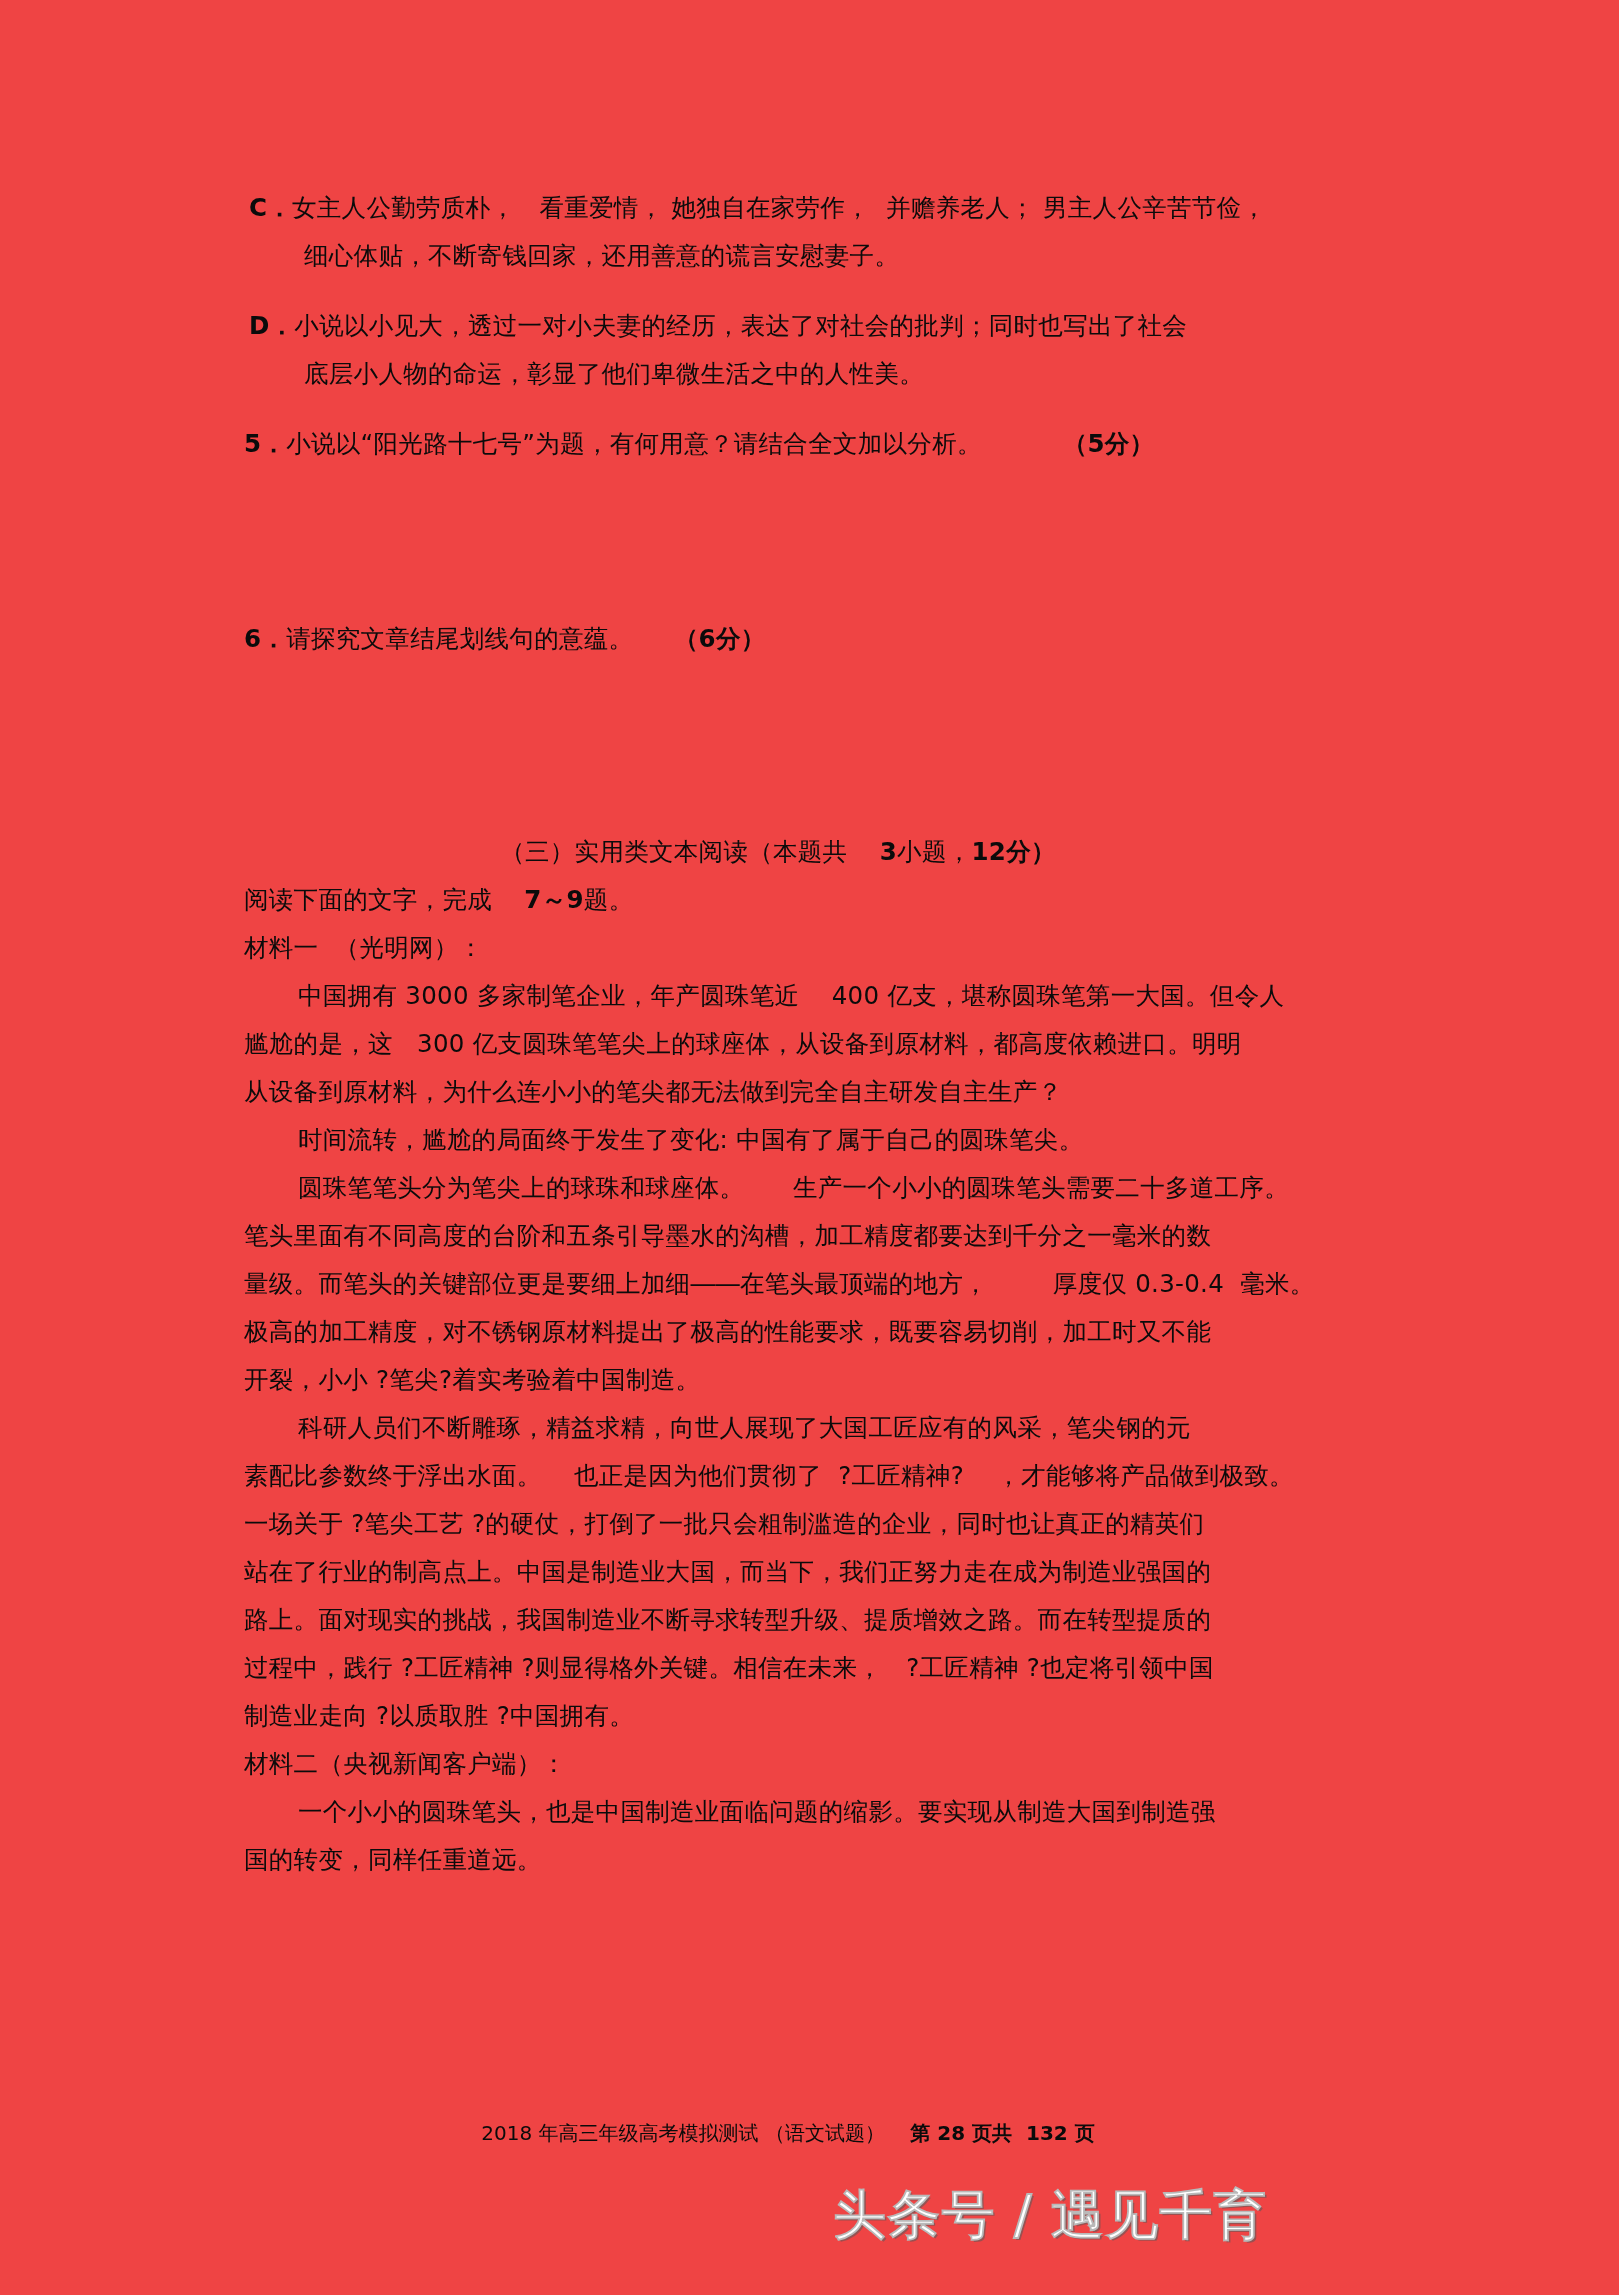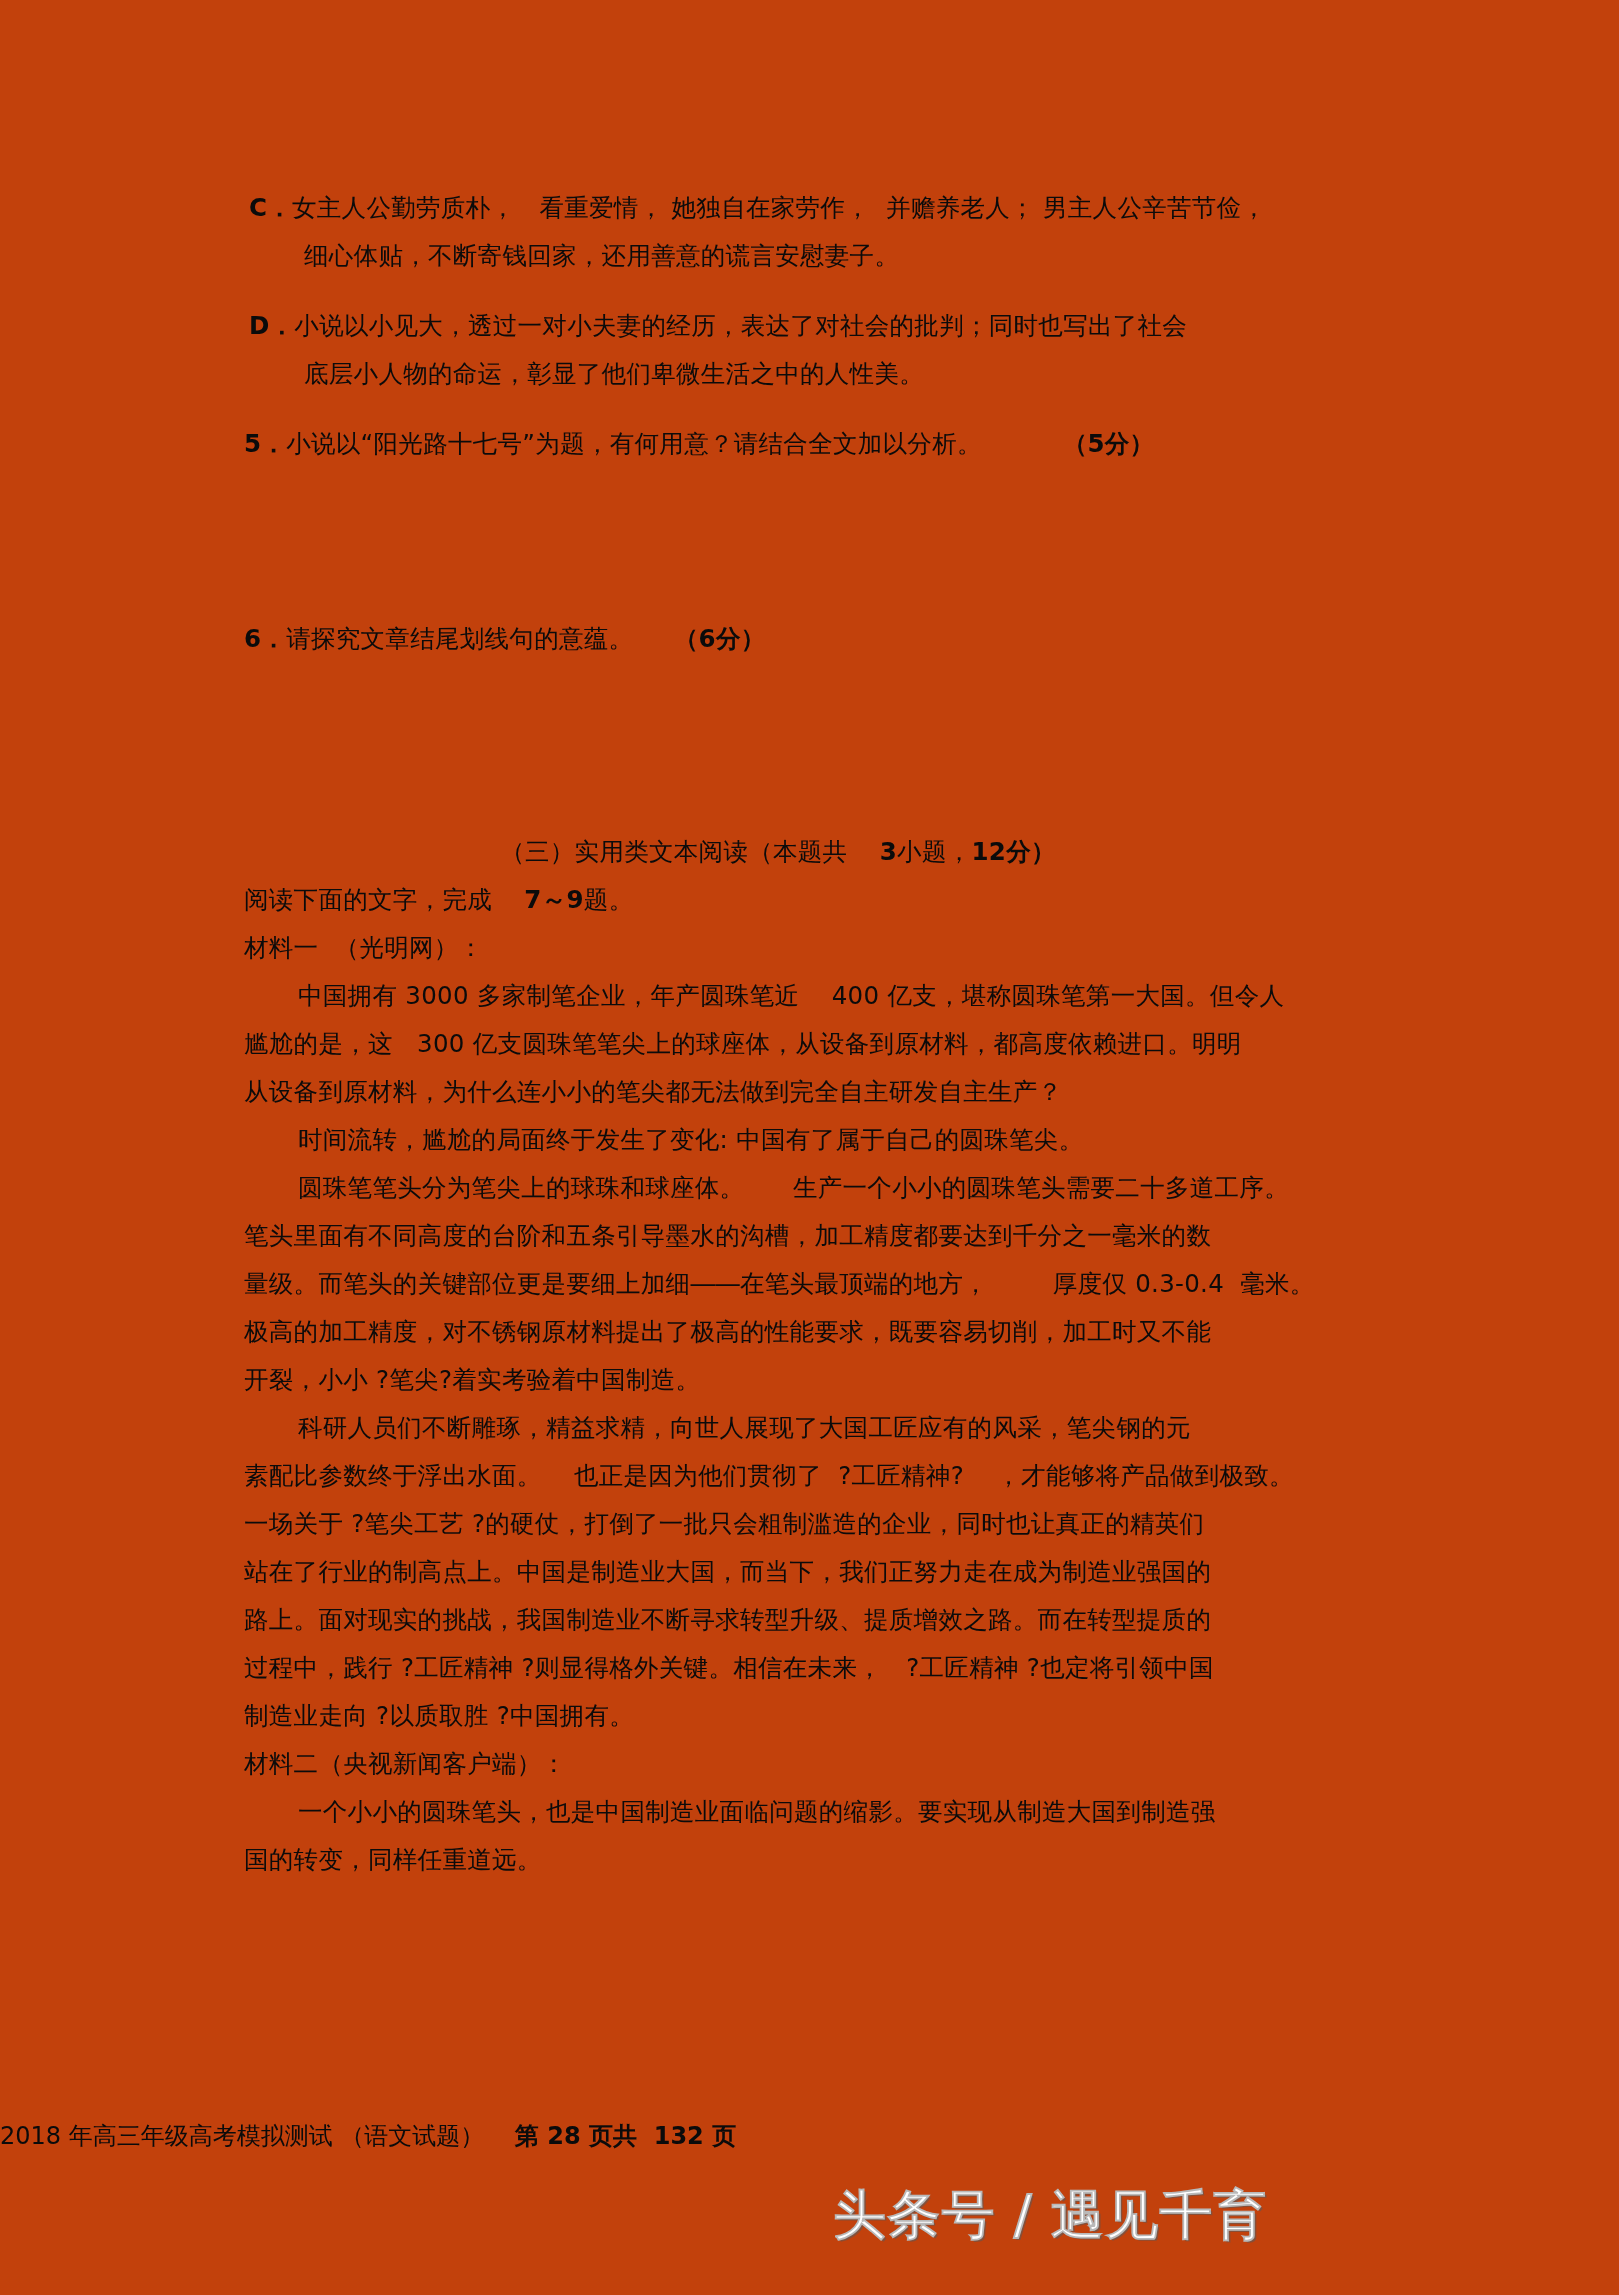--- a/index.html
+++ b/index.html
@@ -13,21 +13,21 @@
     height: 2295px;
     position: relative;
     font-family: "DejaVu Sans", "Liberation Sans", sans-serif;
     color: #000000;
     overflow: hidden;
   }
 
   .page {
     position: absolute;
     inset: 0;
-    background: #c2410c;
+    background: #ef4444;
   }
 
   
   .content {
     position: absolute;
     left: 244px;
     top: 184px;
     width: 1041px;
   }
 
@@ -67,21 +67,22 @@
   .gap-s  { height: 22px; }
   .gap-answer5 { height: 147px; }
   .gap-answer6 { height: 165px; }
 
   
   .footer {
     position: absolute;
     left: 0;
     top: 2120px;
     width: 1576px;
-    font-size: 24px;
+    text-align: center;
+    font-size: 20px;
     color: #0b0b0b;
     white-space: pre;
     font-family: "DejaVu Sans", "Liberation Sans", sans-serif;
   }
   .footer .pg { font-weight: bold; }
 
   
   .watermark {
     position: absolute;
     left: 833px;

